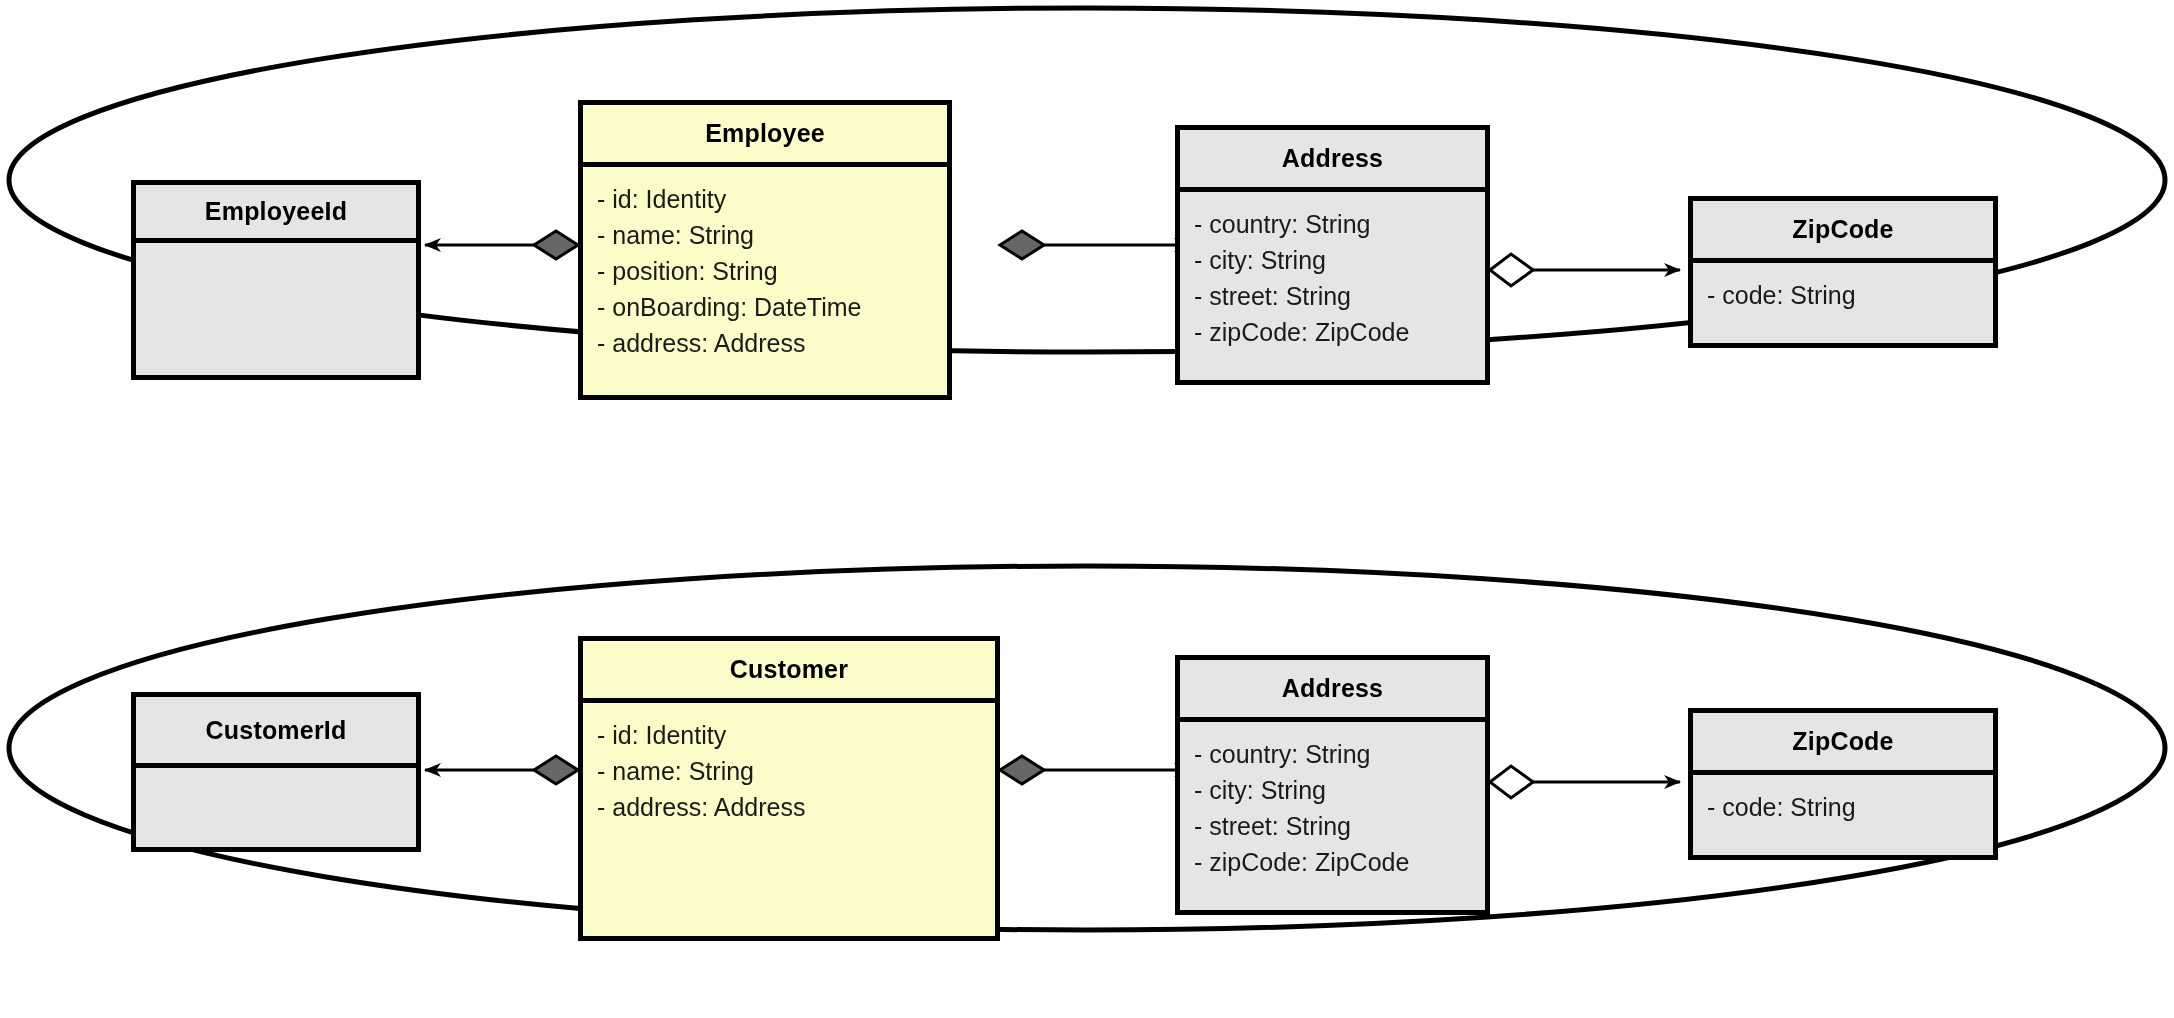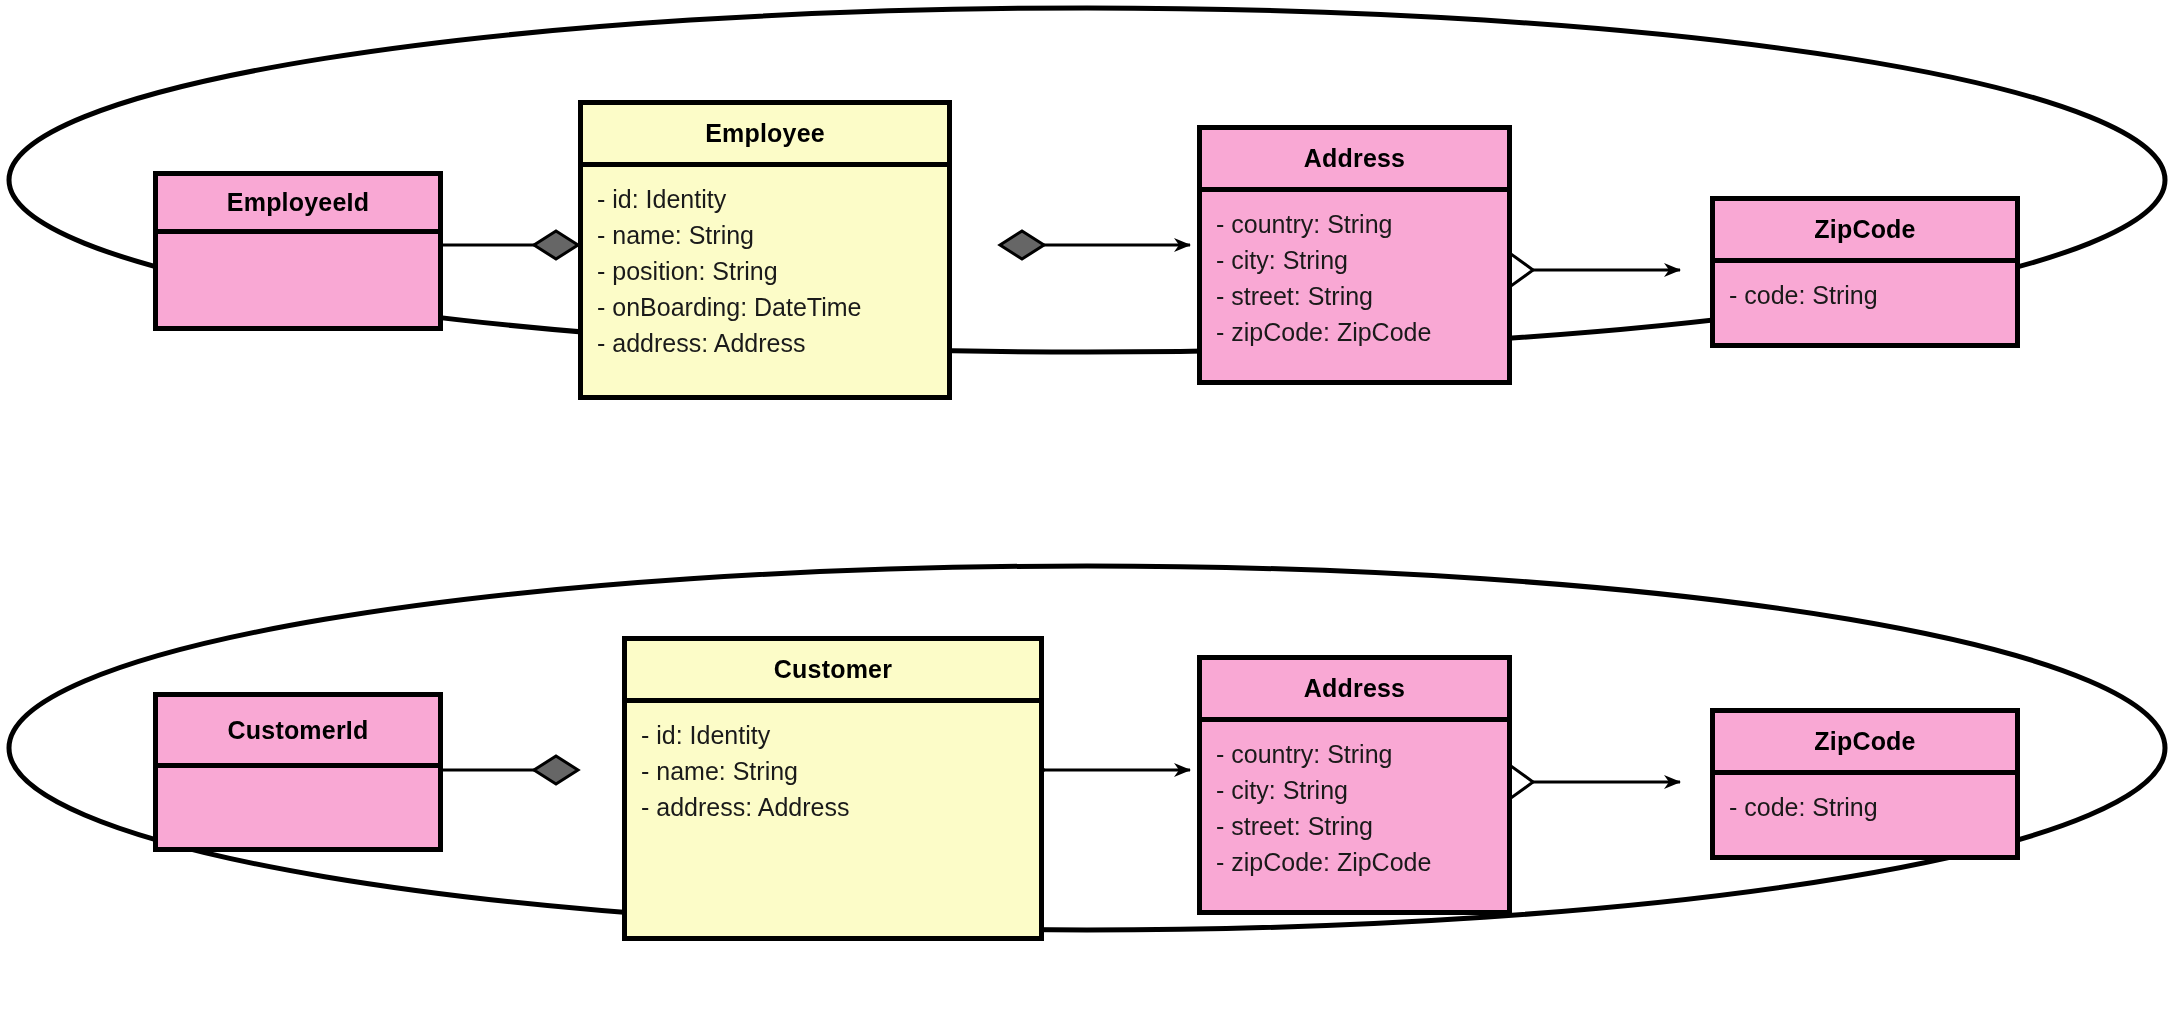--- a/index.html
+++ b/index.html
@@ -27,21 +27,21 @@
   }
   .uml-class {
     position: absolute;
     box-sizing: border-box;
     border: 5px solid #000000;
     display: flex;
     flex-direction: column;
     overflow: hidden;
   }
   .uml-class.root-entity { background: #fcfcc8; }
-  .uml-class.value-object { background: #f9a8d4; margin-left: 22px; }
+  .uml-class.value-object { background: #e5e5e5; }
 
   .class-title {
     box-sizing: border-box;
     width: 100%;
     text-align: center;
     font-weight: bold;
     font-size: 25px;
     letter-spacing: 0.2px;
     color: #000000;
     border-bottom: 5px solid #000000;
@@ -101,21 +101,21 @@
       <line x1="1035" y1="770" x2="1190" y2="770" stroke="#000000" stroke-width="3" marker-end="url(#openArrow)"></line>
       <polygon points="1000,770 1022,756 1044,770 1022,784" fill="#666666" stroke="#000000" stroke-width="3"></polygon>
     </g>
 
     <g>
       <line x1="1532" y1="782" x2="1680" y2="782" stroke="#000000" stroke-width="3" marker-end="url(#openArrow)"></line>
       <polygon points="1490,782 1511,766 1533,782 1511,798" fill="#ffffff" stroke="#000000" stroke-width="3"></polygon>
     </g>
   </svg>
 
-  <div class="uml-class value-object" style="left:131px; top:171px; width:290px; height:160px;">
+  <div class="uml-class value-object" style="left:131px; top:180px; width:290px; height:200px;">
     <div class="class-title" style="height:58px;">EmployeeId</div>
     <div class="class-attrs"></div>
   </div>
 
   <div class="uml-class root-entity" style="left:578px; top:100px; width:374px; height:300px;">
     <div class="class-title" style="height:62px;">Employee</div>
     <div class="class-attrs">
       <div class="attr-line">- id: Identity</div>
       <div class="attr-line">- name: String</div>
       <div class="attr-line">- position: String</div>
@@ -139,21 +139,21 @@
     <div class="class-attrs">
       <div class="attr-line">- code: String</div>
     </div>
   </div>
 
   <div class="uml-class value-object" style="left:131px; top:692px; width:290px; height:160px;">
     <div class="class-title" style="height:71px;text-align:center;">CustomerId</div>
     <div class="class-attrs"></div>
   </div>
 
-  <div class="uml-class root-entity" style="left:578px; top:636px; width:422px; height:305px;margin-left:44px;">
+  <div class="uml-class root-entity" style="left:578px; top:636px; width:422px; height:305px;">
     <div class="class-title" style="height:62px;">Customer</div>
     <div class="class-attrs">
       <div class="attr-line">- id: Identity</div>
       <div class="attr-line">- name: String</div>
       <div class="attr-line">- address: Address</div>
     </div>
   </div>
 
   <div class="uml-class value-object" style="left:1175px; top:655px; width:315px; height:260px;">
     <div class="class-title" style="height:62px;">Address</div>

